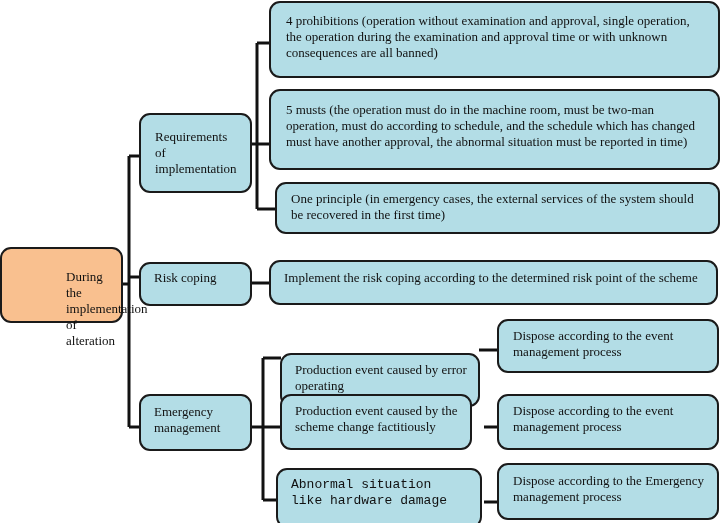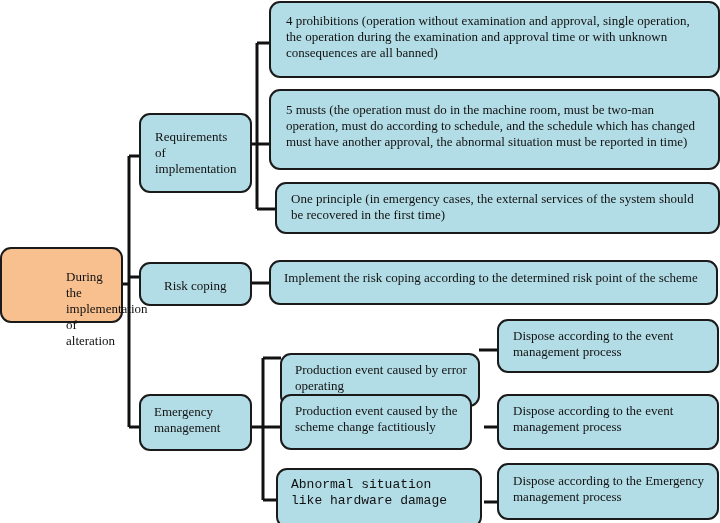--- a/index.html
+++ b/index.html
@@ -43,21 +43,21 @@
   </svg>
 
   <div class="box root" style="left:0px; top:247px; width:123px; height:76px;">
     <div class="txt" style="left:16px; top:20px;margin-left:48px;">During the implementation of alteration</div>
   </div>
 
   <div class="box" style="left:139px; top:113px; width:113px; height:80px;">
     <div class="txt" style="left:14px; top:14px;">Requirements of implementation</div>
   </div>
   <div class="box" style="left:139px; top:262px; width:113px; height:44px;">
-    <div class="txt" style="top:14px;margin-left:10px;">Risk coping</div>
+    <div class="txt" style="top:6px;">Risk coping</div>
   </div>
   <div class="box" style="left:139px; top:394px; width:113px; height:57px;">
     <div class="txt" style="top:8px;">Emergency management</div>
   </div>
 
   <div class="box" style="left:269px; top:1px; width:451px; height:77px;">
     <div class="txt" style="left:15px; top:10px; right:10px;">4 prohibitions (operation without examination and approval, single operation, the operation during the examination and approval time or with unknown consequences are all banned)</div>
   </div>
   <div class="box" style="left:269px; top:89px; width:451px; height:81px;">
     <div class="txt" style="left:15px; top:11px; right:10px;">5 musts (the operation must do in the machine room, must be two-man operation, must do according to schedule, and the schedule which has changed must have another approval, the abnormal situation must be reported in time)</div>

